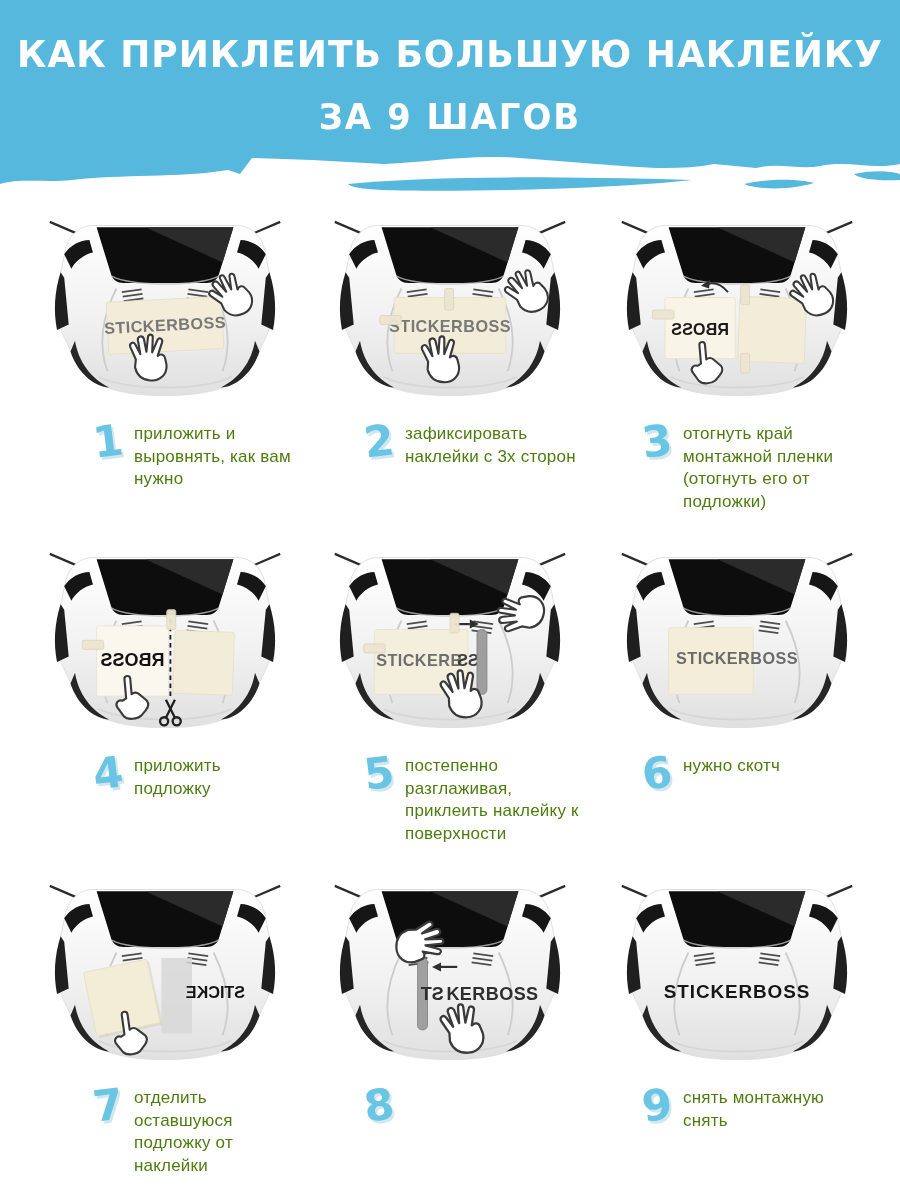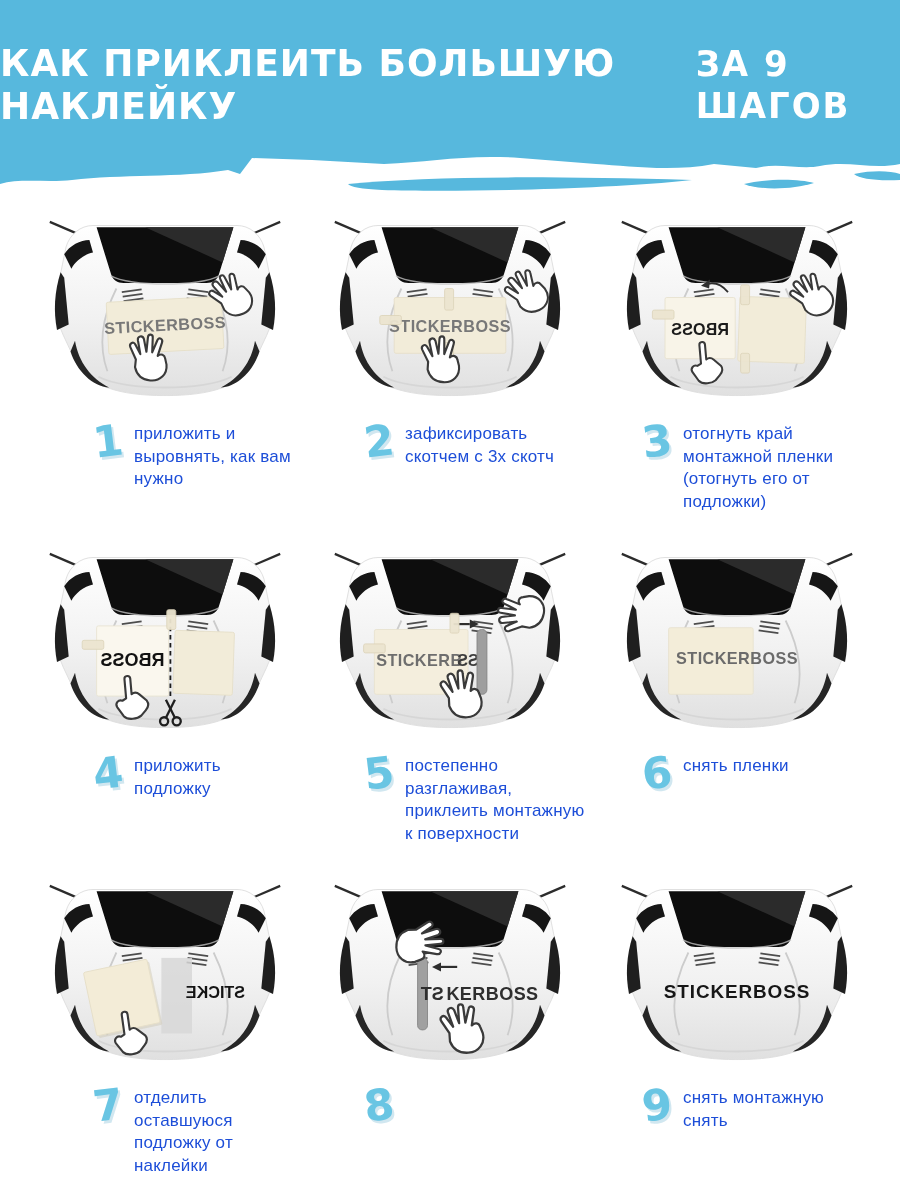--- a/index.html
+++ b/index.html
@@ -4,21 +4,21 @@
 <style>
   * { margin:0; padding:0; box-sizing:border-box; }
   html,body { width:900px; height:1200px; background:#ffffff; overflow:hidden;
               font-family:"Liberation Sans", sans-serif; }
 
   
   .banner { position:relative; width:900px; height:210px; }
   .banner-solid { position:absolute; top:0; left:0; width:900px; height:150px; background:#57b8dd; }
   .banner-edge { position:absolute; top:150px; left:0; display:block; }
   .banner-title { position:absolute; top:0; left:0; width:100%; height:150px;
-                  display:flex; flex-direction:row; align-items:center; justify-content:center;
+                  display:flex; flex-direction:column; align-items:center; justify-content:center;
                   gap:22px; padding-top:18px; }
   .banner-title .l1 { font-family:"DejaVu Sans", sans-serif; font-weight:800; font-size:36px;
                       color:#ffffff; letter-spacing:1px; transform:scaleY(1.06); }
   .banner-title .l2 { font-family:"DejaVu Sans", sans-serif; font-weight:800; font-size:34px;
                       color:#ffffff; letter-spacing:2px; transform:scaleY(1.06); }
 
   
   .grid { display:grid; grid-template-columns:300px 300px 300px; row-gap:14px; }
   .cell { min-height:318px; }
   .figure { height:200px; display:flex; justify-content:center; align-items:flex-start; }
@@ -28,21 +28,21 @@
 
   .caption { display:flex; align-items:flex-start; gap:11px; padding-top:13px; }
   .c1 .caption { padding-left:93px; }
   .c2 .caption { padding-left:64px; }
   .c3 .caption { padding-left:42px; }
 
   .step-number { flex:0 0 30px; width:30px; text-align:center;
                  font-family:"DejaVu Sans", sans-serif; font-weight:800; font-size:43px; line-height:.85;
                  color:#69c5e3; transform:rotate(-7deg);
                  text-shadow:2px 3px 0 rgba(73,160,194,.25); }
-  .step-text { max-width:188px; font-size:17px; line-height:1.33; color:#1d4ed8; letter-spacing:.2px; }
+  .step-text { max-width:188px; font-size:17px; line-height:1.33; color:#4d7c0f; letter-spacing:.2px; }
 
   
   svg text { font-family:"Liberation Sans", sans-serif; font-weight:bold; }
   .defs-holder { position:absolute; width:0; height:0; overflow:hidden; }
 </style>
 </head>
 <body>
 
 <svg class="defs-holder" aria-hidden="true">
   <defs>
@@ -134,21 +134,21 @@
           <rect x="134" y="80" width="10" height="24" rx="2"></rect>
           <rect x="134" y="140" width="10" height="24" rx="2"></rect>
           <rect x="62" y="110" width="24" height="10" rx="2"></rect>
         </g>
         <use href="#hand-open" xlink:href="#hand-open" x="200" y="56" width="50" height="54" transform="rotate(-25 225 83)"></use>
         <use href="#hand-open" xlink:href="#hand-open" x="104" y="130" width="52" height="56" transform="rotate(4 130 158)"></use>
       </svg>
     </div>
     <div class="caption">
       <div class="step-number">2</div>
-      <div class="step-text">зафиксировать скотчем с 3х скотч</div>
+      <div class="step-text">зафиксировать наклейки с 3х сторон</div>
     </div>
   </div>
 
   <div class="cell c3">
     <div class="figure">
       <svg class="panel" viewBox="0 0 280 200">
         <use href="#car-base" xlink:href="#car-base"></use>
         <rect x="142" y="90" width="74" height="72" rx="2" fill="#f2ecd9" stroke="#e6dfc9" transform="rotate(2 179 126)"></rect>
         <g>
           <rect x="60" y="90" width="78" height="68" rx="2" fill="#f8f4e8" stroke="#e8e2cf"></rect>
@@ -217,35 +217,35 @@
         <g fill="#ece5d0" stroke="#dcd4ba" stroke-width="1" opacity="0.95">
           <rect x="44" y="106" width="24" height="10" rx="2"></rect>
           <rect x="140" y="72" width="10" height="22" rx="2"></rect>
         </g>
         <use href="#hand-open" xlink:href="#hand-open" x="192" y="44" width="52" height="56" transform="rotate(-80 218 72)"></use>
         <use href="#hand-open" xlink:href="#hand-open" x="126" y="132" width="54" height="58" transform="rotate(-3 153 161)"></use>
       </svg>
     </div>
     <div class="caption">
       <div class="step-number">5</div>
-      <div class="step-text">постепенно разглаживая, приклеить монтажную к поверхности</div>
+      <div class="step-text">постепенно разглаживая, приклеить наклейку к поверхности</div>
     </div>
   </div>
 
   <div class="cell c3">
     <div class="figure">
       <svg class="panel" viewBox="0 0 280 200">
         <use href="#car-base" xlink:href="#car-base"></use>
         <rect x="64" y="88" width="94" height="74" rx="2" fill="#f3edd9" stroke="#e8e2cf"></rect>
         <text x="140" y="128" text-anchor="middle" font-size="18" letter-spacing="0.5" fill="#6b6b6b">STICKERBOSS</text>
       </svg>
     </div>
     <div class="caption">
       <div class="step-number">6</div>
-      <div class="step-text">снять пленки</div>
+      <div class="step-text">нужно скотч</div>
     </div>
   </div>
 
   <div class="cell c1">
     <div class="figure">
       <svg class="panel" viewBox="0 0 280 200">
         <use href="#car-base" xlink:href="#car-base"></use>
         <rect x="136" y="86" width="34" height="84" fill="#d7d7d7" opacity="0.85"></rect>
         <text transform="translate(196 130) scale(-1 1)" text-anchor="middle" font-size="18" fill="#141414">STICKE</text>
         <g transform="rotate(-12 92 130)">

